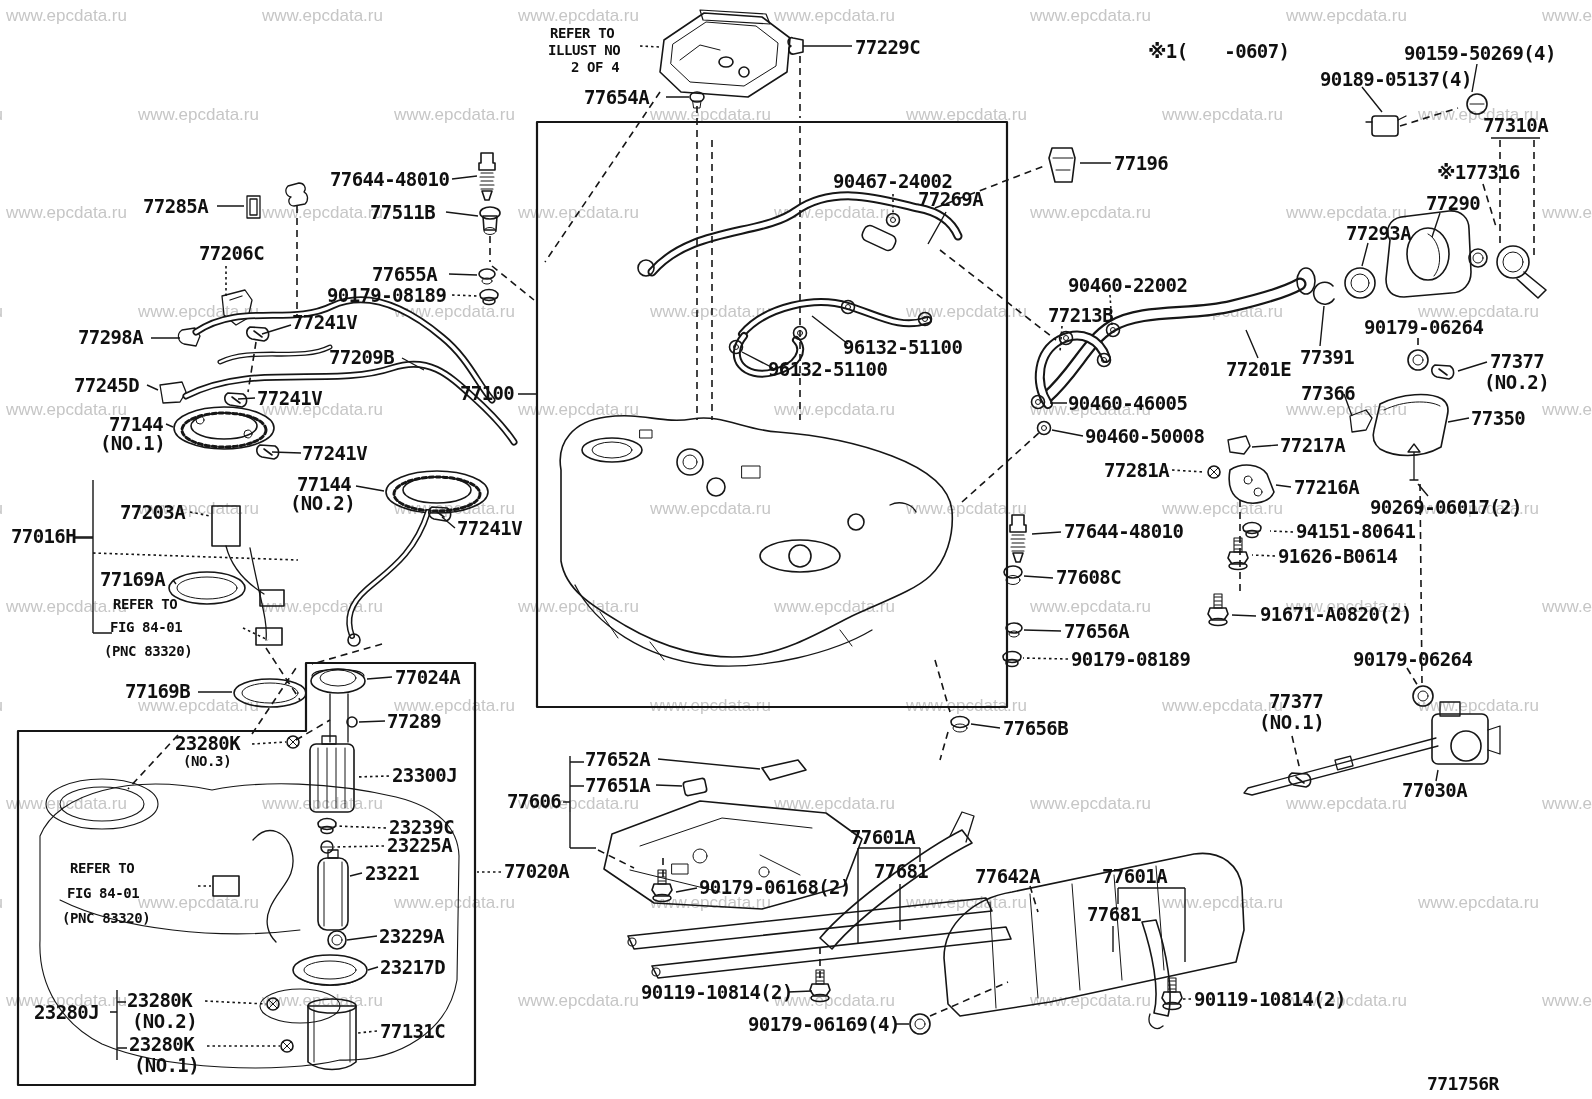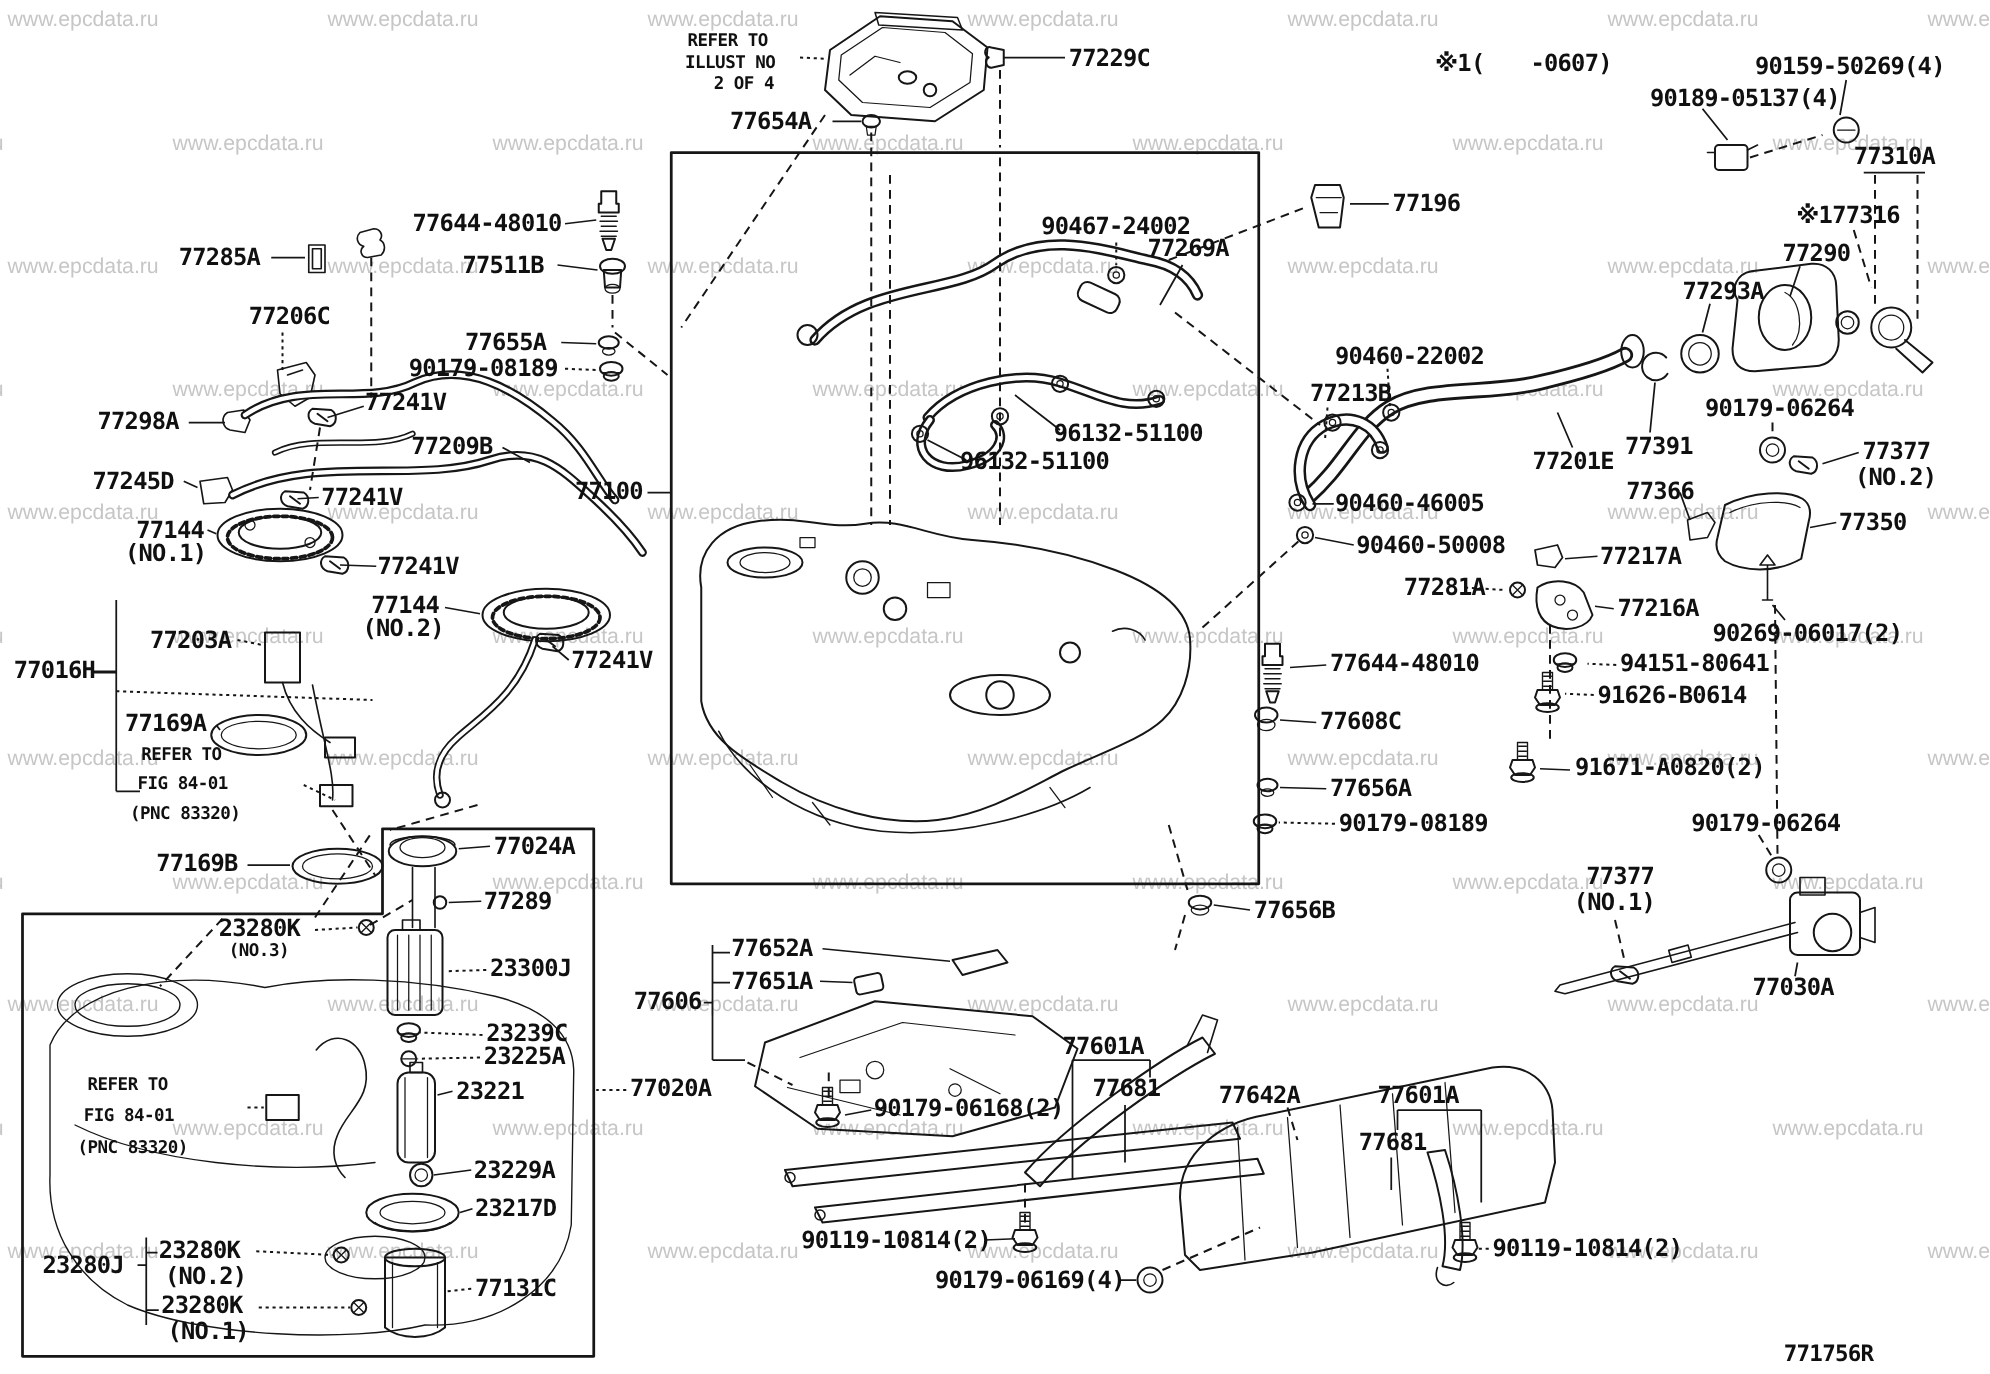--- a/index.html
+++ b/index.html
@@ -417,21 +417,21 @@
       <div class="lbl" style="left: 1284px; top: 384px; margin-left: 17px;">77366</div>
       <div class="lbl" style="left: 1490px; top: 352px;">77377</div>
       <div class="lbl" style="left: 1484px; top: 373px;">(NO.2)</div>
       <div class="lbl" style="left: 1068px; top: 394px;">90460-46005</div>
       <div class="lbl" style="left: 1471px; top: 409px;">77350</div>
       <div class="lbl" style="left: 302px; top: 444px;">77241V</div>
       <div class="lbl" style="left: 1085px; top: 427px;">90460-50008</div>
       <div class="lbl" style="left: 1280px; top: 436px;">77217A</div>
       <div class="lbl" style="left: 297px; top: 475px;">77144</div>
       <div class="lbl" style="left: 290px; top: 494px;">(NO.2)</div>
-      <div class="lbl" style="left: 1104px; top: 461px; margin-left: 19px;">77281A</div>
+      <div class="lbl" style="left: 1104px; top: 461px;">77281A</div>
       <div class="lbl" style="left: 1294px; top: 478px;">77216A</div>
       <div class="lbl" style="left: 120px; top: 503px;">77203A</div>
       <div class="lbl" style="left: 457px; top: 519px;">77241V</div>
       <div class="lbl" style="left: 1370px; top: 498px;">90269-06017(2)</div>
       <div class="lbl" style="left: 11px; top: 527px;">77016H</div>
       <div class="lbl" style="left: 1064px; top: 522px;">77644-48010</div>
       <div class="lbl" style="left: 1296px; top: 522px;">94151-80641</div>
       <div class="lbl" style="left: 1278px; top: 547px;">91626-B0614</div>
       <div class="lbl" style="left: 100px; top: 570px;">77169A</div>
       <div class="lbl" style="left: 1056px; top: 568px;">77608C</div>

